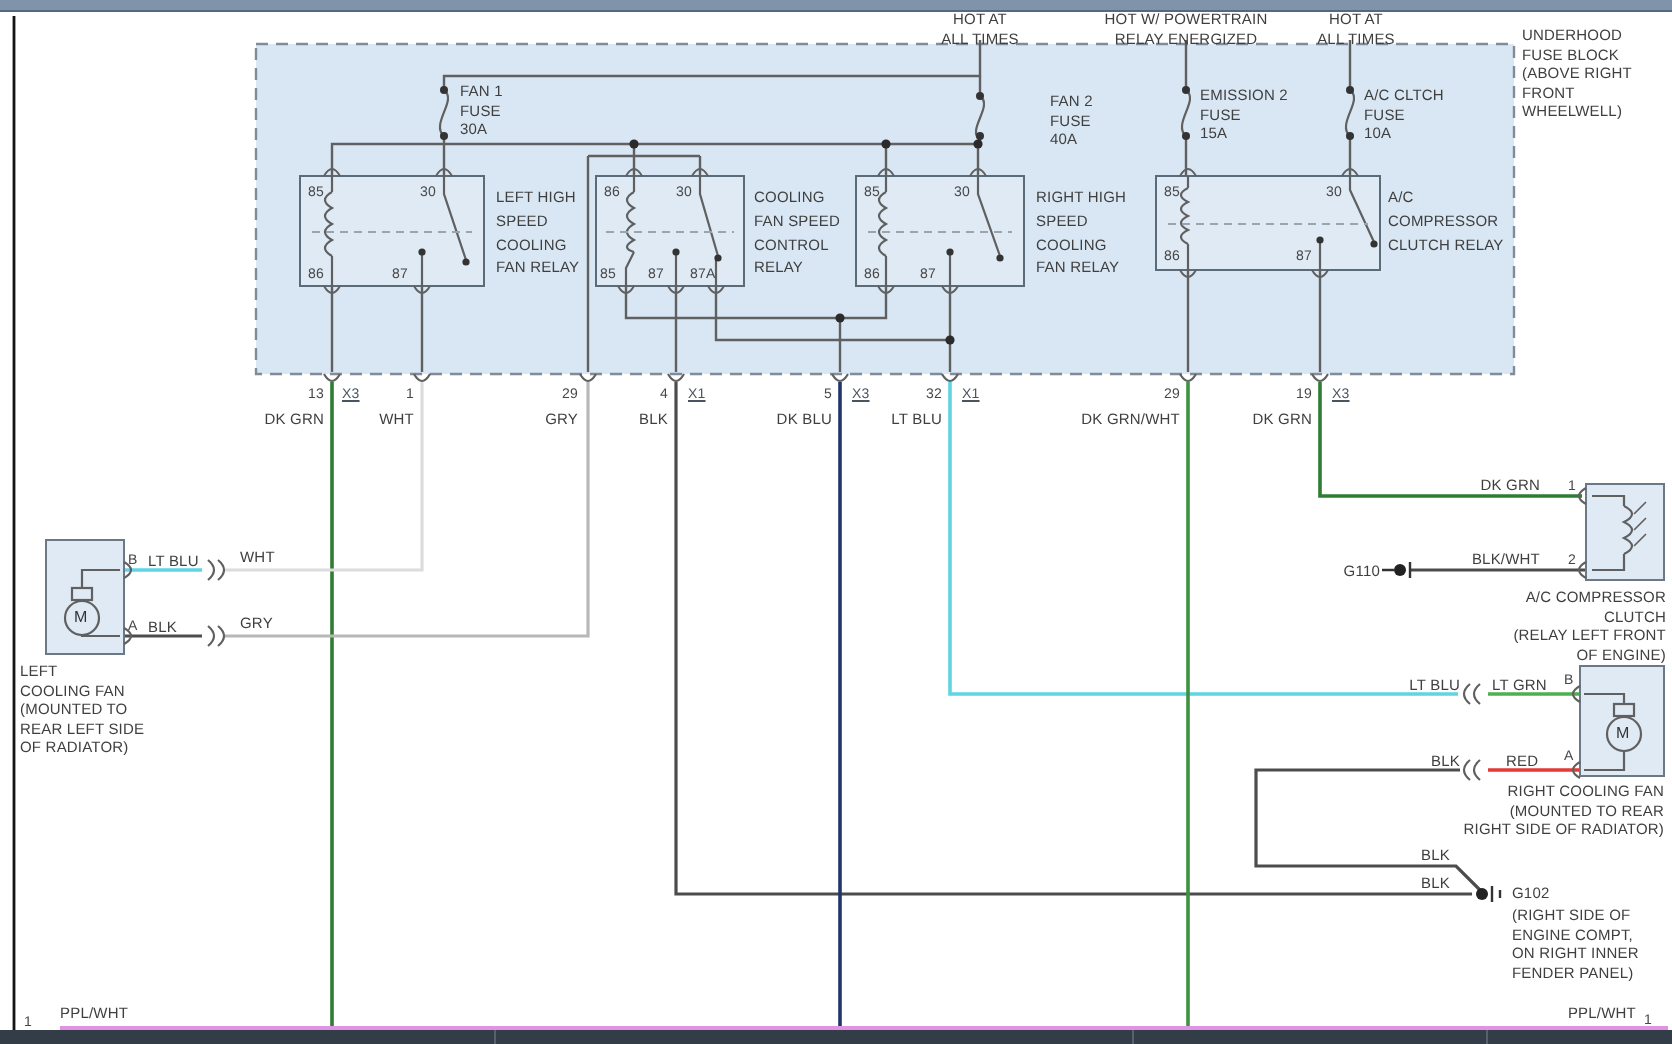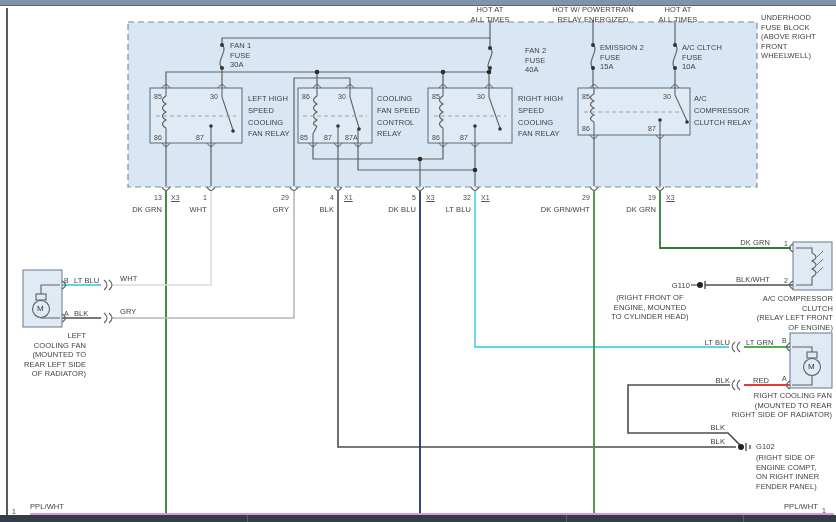--- a/index.html
+++ b/index.html
@@ -282,39 +282,36 @@
   <div class="lbl r" style="left:516px;top:205px;width:74px;">DK GRN/WHT</div>
   <div class="lbl r" style="left:592px;top:205px;width:64px;">DK GRN</div>
 
   <div class="lbl pin" style="left:64px;top:276px;">B</div>
   <div class="lbl" style="left:74px;top:276px;">LT BLU</div>
   <div class="lbl" style="left:120px;top:274px;">WHT</div>
   <div class="lbl pin" style="left:64px;top:309px;">A</div>
   <div class="lbl" style="left:74px;top:309px;">BLK</div>
   <div class="lbl" style="left:120px;top:307px;">GRY</div>
   <div class="lbl mletter" style="left:37px;top:304px;">M</div>
-  <div class="lbl" style="left:24px;top:331px;text-align:right;">LEFT
+  <div class="lbl" style="left:10px;top:331px;">LEFT
 COOLING FAN
 (MOUNTED TO
 REAR LEFT SIDE
 OF RADIATOR)</div>
 
   <div class="lbl r" style="left:706px;top:238px;width:64px;">DK GRN</div>
   <div class="lbl pin" style="left:784px;top:239px;">1</div>
   <div class="lbl r" style="left:706px;top:275px;width:64px;">BLK/WHT</div>
   <div class="lbl pin" style="left:784px;top:276px;">2</div>
   <div class="lbl r" style="left:700px;top:294px;width:133px;">A/C COMPRESSOR
 CLUTCH
 (RELAY LEFT FRONT
 OF ENGINE)</div>
 
   <div class="lbl r" style="left:640px;top:281px;width:50px;">G110</div>
-  <div class="lbl c" style="left:585px;top:293px;width:130px;">(RIGHT FRONT OF
-ENGINE, MOUNTED
-TO CYLINDER HEAD)</div>
 
   <div class="lbl r" style="left:666px;top:338px;width:64px;">LT BLU</div>
   <div class="lbl" style="left:746px;top:338px;">LT GRN</div>
   <div class="lbl pin" style="left:782px;top:336px;">B</div>
   <div class="lbl r" style="left:666px;top:376px;width:64px;">BLK</div>
   <div class="lbl" style="left:753px;top:376px;">RED</div>
   <div class="lbl pin" style="left:782px;top:374px;">A</div>
   <div class="lbl mletter" style="left:808px;top:362px;">M</div>
   <div class="lbl r" style="left:640px;top:391px;width:192px;">RIGHT COOLING FAN
 (MOUNTED TO REAR

